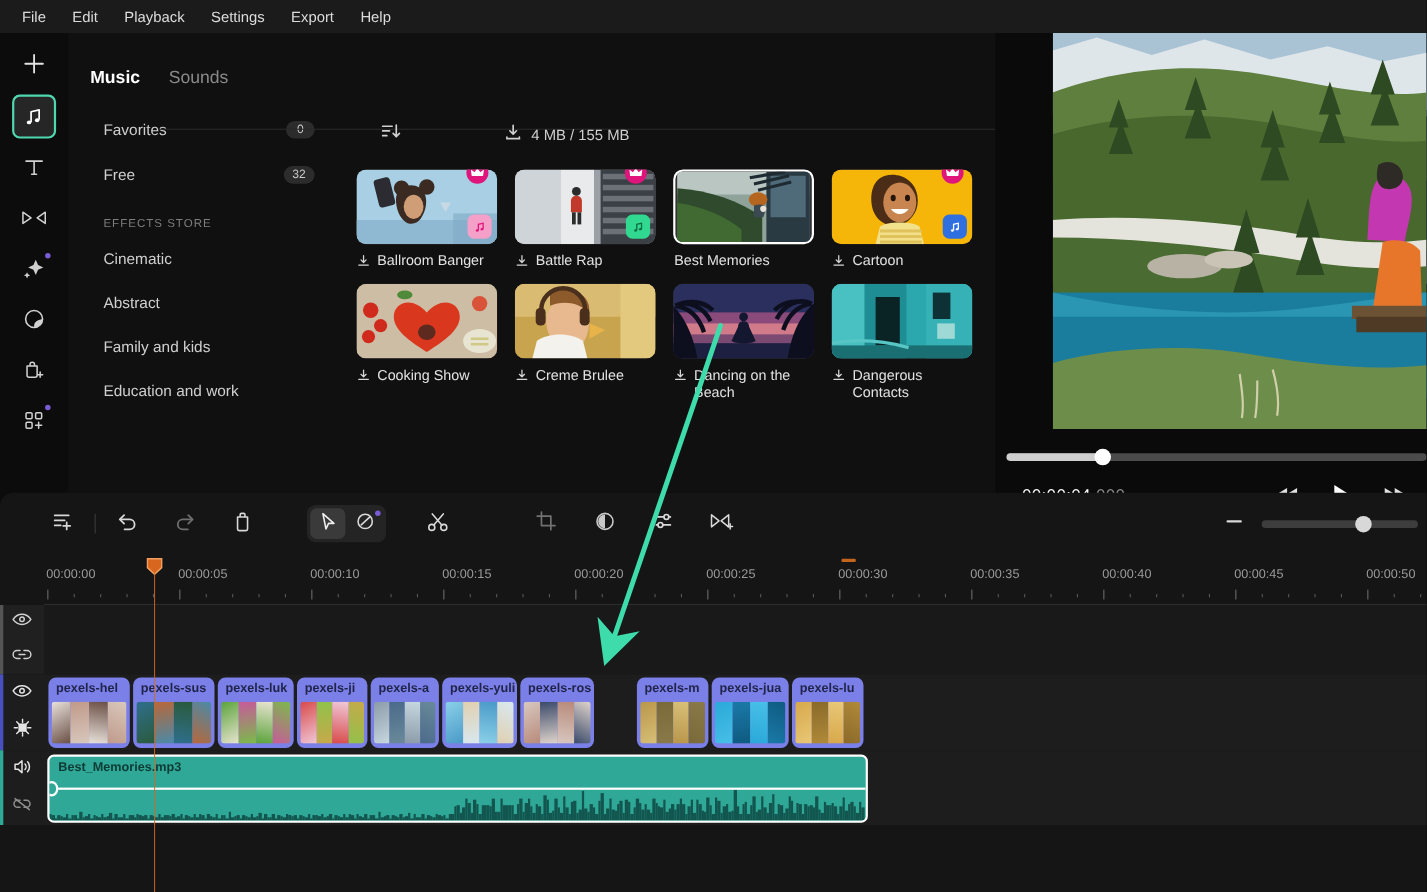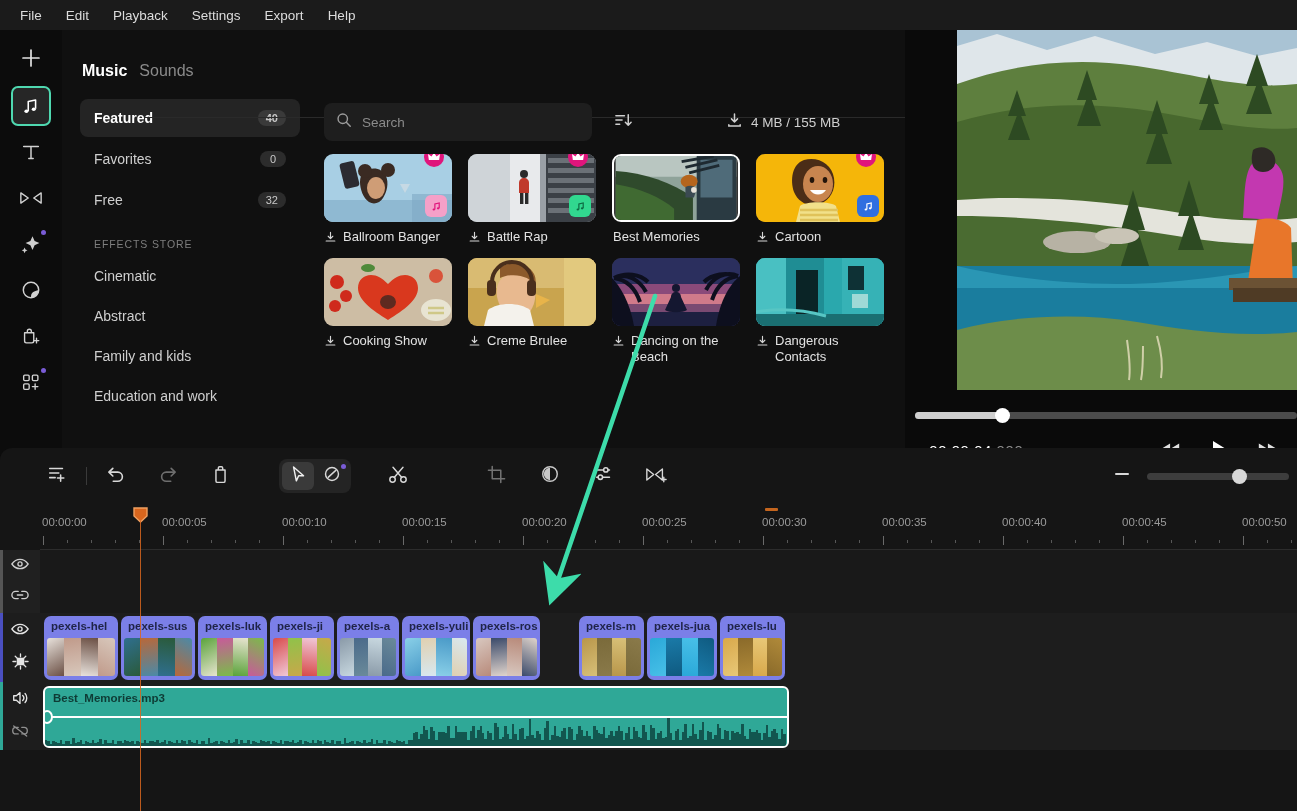--- a/index.html
+++ b/index.html
@@ -46,21 +46,21 @@
     background: #7a5cd6;
   }
 
   
   .media-panel {
     position: absolute; top: 30px; left: 62px;
     width: 843px; height: 418px;
     background: #101010; overflow: hidden;
   }
   .tabs {
-    display: flex; align-items: flex-end; gap: 12px;
+    display: flex; align-items: flex-end; gap: 26px;
     padding: 18px 0 0 20px; height: 56px;
   }
   .tab { font-size: 16px; color: #8a8a8a; padding-bottom: 6px; }
   .tab.active { color: #fff; font-weight: bold; }
   .tab-rule {
     position: absolute; top: 87px; left: 82px; width: 800px;
     height: 1px; background: #2a2a2a;
   }
 
   .panel-body { display: flex; height: 362px; }
@@ -335,51 +335,38 @@
   <div class="media-panel">
     <div class="tabs">
       <div class="tab active">Music</div>
       <div class="tab">Sounds</div>
     </div>
     <div class="tab-rule"></div>
 
     <div class="panel-body">
 
       <div class="cats">
-        <div class="cat active">
-          <span>Featured</span>
-          <span class="count">40</span>
-        </div>
         <div class="cat">
           <span>Favorites</span>
           <span class="count">0</span>
         </div>
         <div class="cat">
           <span>Free</span>
           <span class="count">32</span>
         </div>
 
         <div class="cat-header">EFFECTS STORE</div>
         <div class="cat-plain">Cinematic</div>
         <div class="cat-plain">Abstract</div>
         <div class="cat-plain">Family and kids</div>
         <div class="cat-plain">Education and work</div>
       </div>
 
       <div class="content">
         <div class="searchrow">
-          <div class="searchbox">
-            <span>
-              <svg width="16" height="16" viewBox="0 0 18 18" fill="none">
-                <circle cx="7.6" cy="7.6" r="5.3" stroke="#9c9c9c" stroke-width="1.6"></circle>
-                <path d="M11.6 11.6 16 16" stroke="#9c9c9c" stroke-width="1.6" stroke-linecap="round"></path>
-              </svg>
-            </span>
-            <input value="" placeholder="Search" style="">
-          </div>
           <div class="sort-btn">
             <span>
               <svg width="19" height="19" viewBox="0 0 20 20" fill="none">
                 <path d="M2 5h9M2 9.5h6.5M2 14h4" stroke="#cfcfcf" stroke-width="1.6" stroke-linecap="round"></path>
                 <path d="M15 4v11M12 11.8 15 15l3-3.2" stroke="#cfcfcf" stroke-width="1.6" stroke-linecap="round" stroke-linejoin="round"></path>
               </svg>
             </span>
           </div>
           <div class="dl-status">
             <span>

